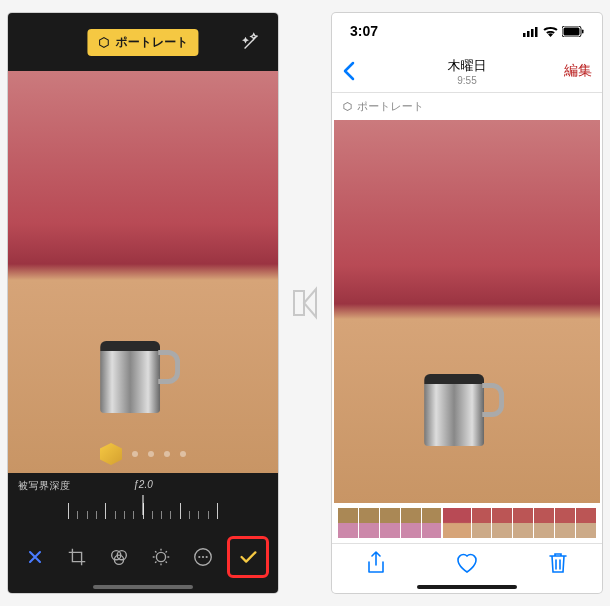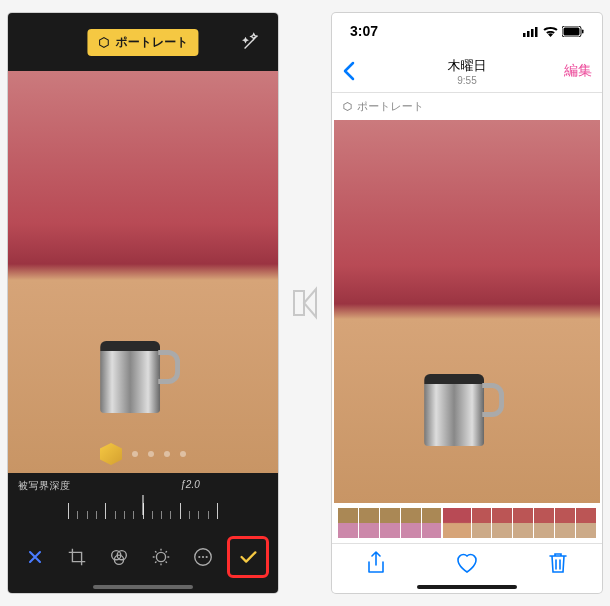--- a/index.html
+++ b/index.html
@@ -92,21 +92,21 @@
   .dot { width: 6px; height: 6px; border-radius: 50%; background: rgba(255,255,255,0.4); }
 
   .depth-row {
     height: 62px;
     color: #ccc;
     font-size: 10px;
     padding: 6px 4px 0;
     position: relative;
   }
   .depth-label { position: absolute; left: 10px; top: 6px; letter-spacing: 0.5px;}
-  .fstop { position: absolute; left: 50%; top: 6px; transform: translateX(-50%); font-style: italic; margin-left: 47px;}
+  .fstop { position: absolute; left: 50%; top: 6px; transform: translateX(-50%); font-style: italic;}
   .ruler {
     position: absolute;
     top: 24px; left: 60px; right: 60px;
     height: 22px;
     display: flex;
     align-items: flex-end;
     justify-content: space-between;
   }
   .tick { width: 1px; background: #888; height: 8px;}
   .tick.tall { height: 16px; background: #ccc;}
@@ -171,21 +171,21 @@
   }
   .back-chev { color: #007aff; font-size: 24px; font-weight: 300;}
   .view-title {
     position: absolute;
     left: 50%; top: 50%;
     transform: translate(-50%,-50%);
     text-align: center;
   }
   .vt-day { font-size: 13px; font-weight: 500;}
   .vt-time { font-size: 10px; color: #888;}
-  .edit-link { color: #ec4899; font-size: 14px;}
+  .edit-link { color: #b91c1c; font-size: 14px;}
   .portrait-tag {
     font-size: 11px;
     color: #888;
     padding: 6px 10px;
     display: flex;
     align-items: center;
     gap: 4px;
   }
   .view-photo {
     flex: 1;

